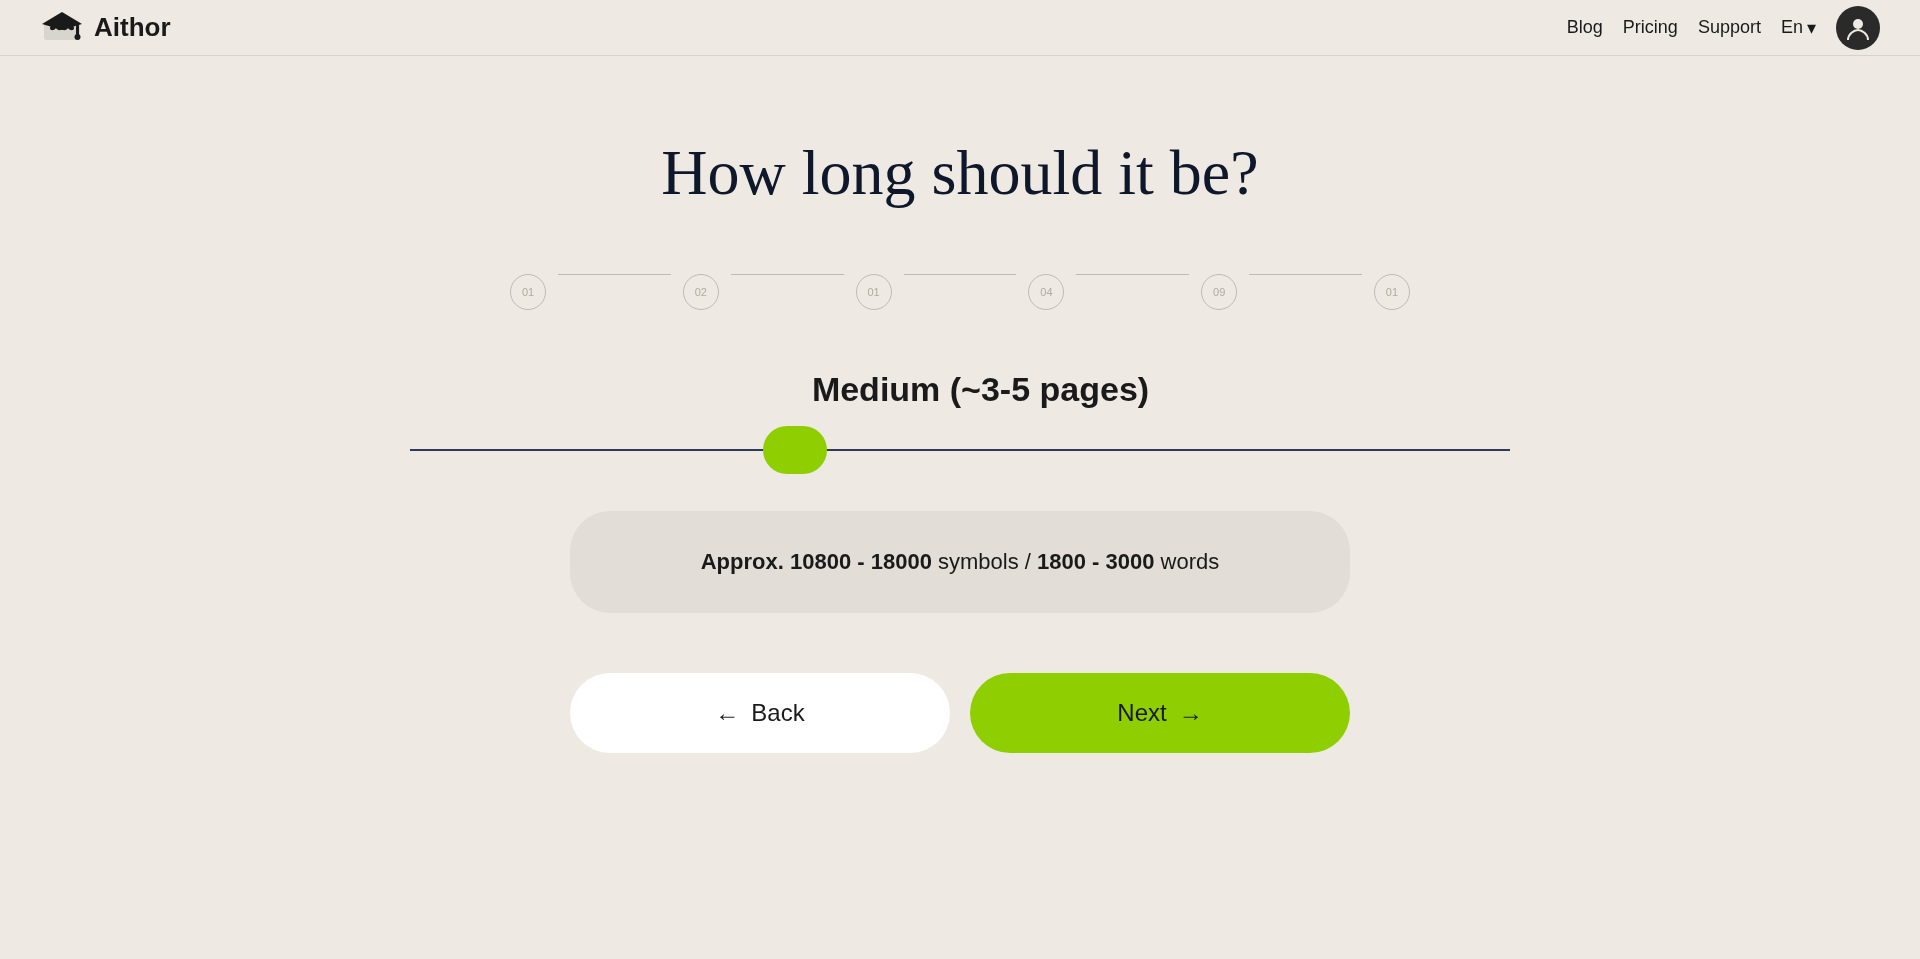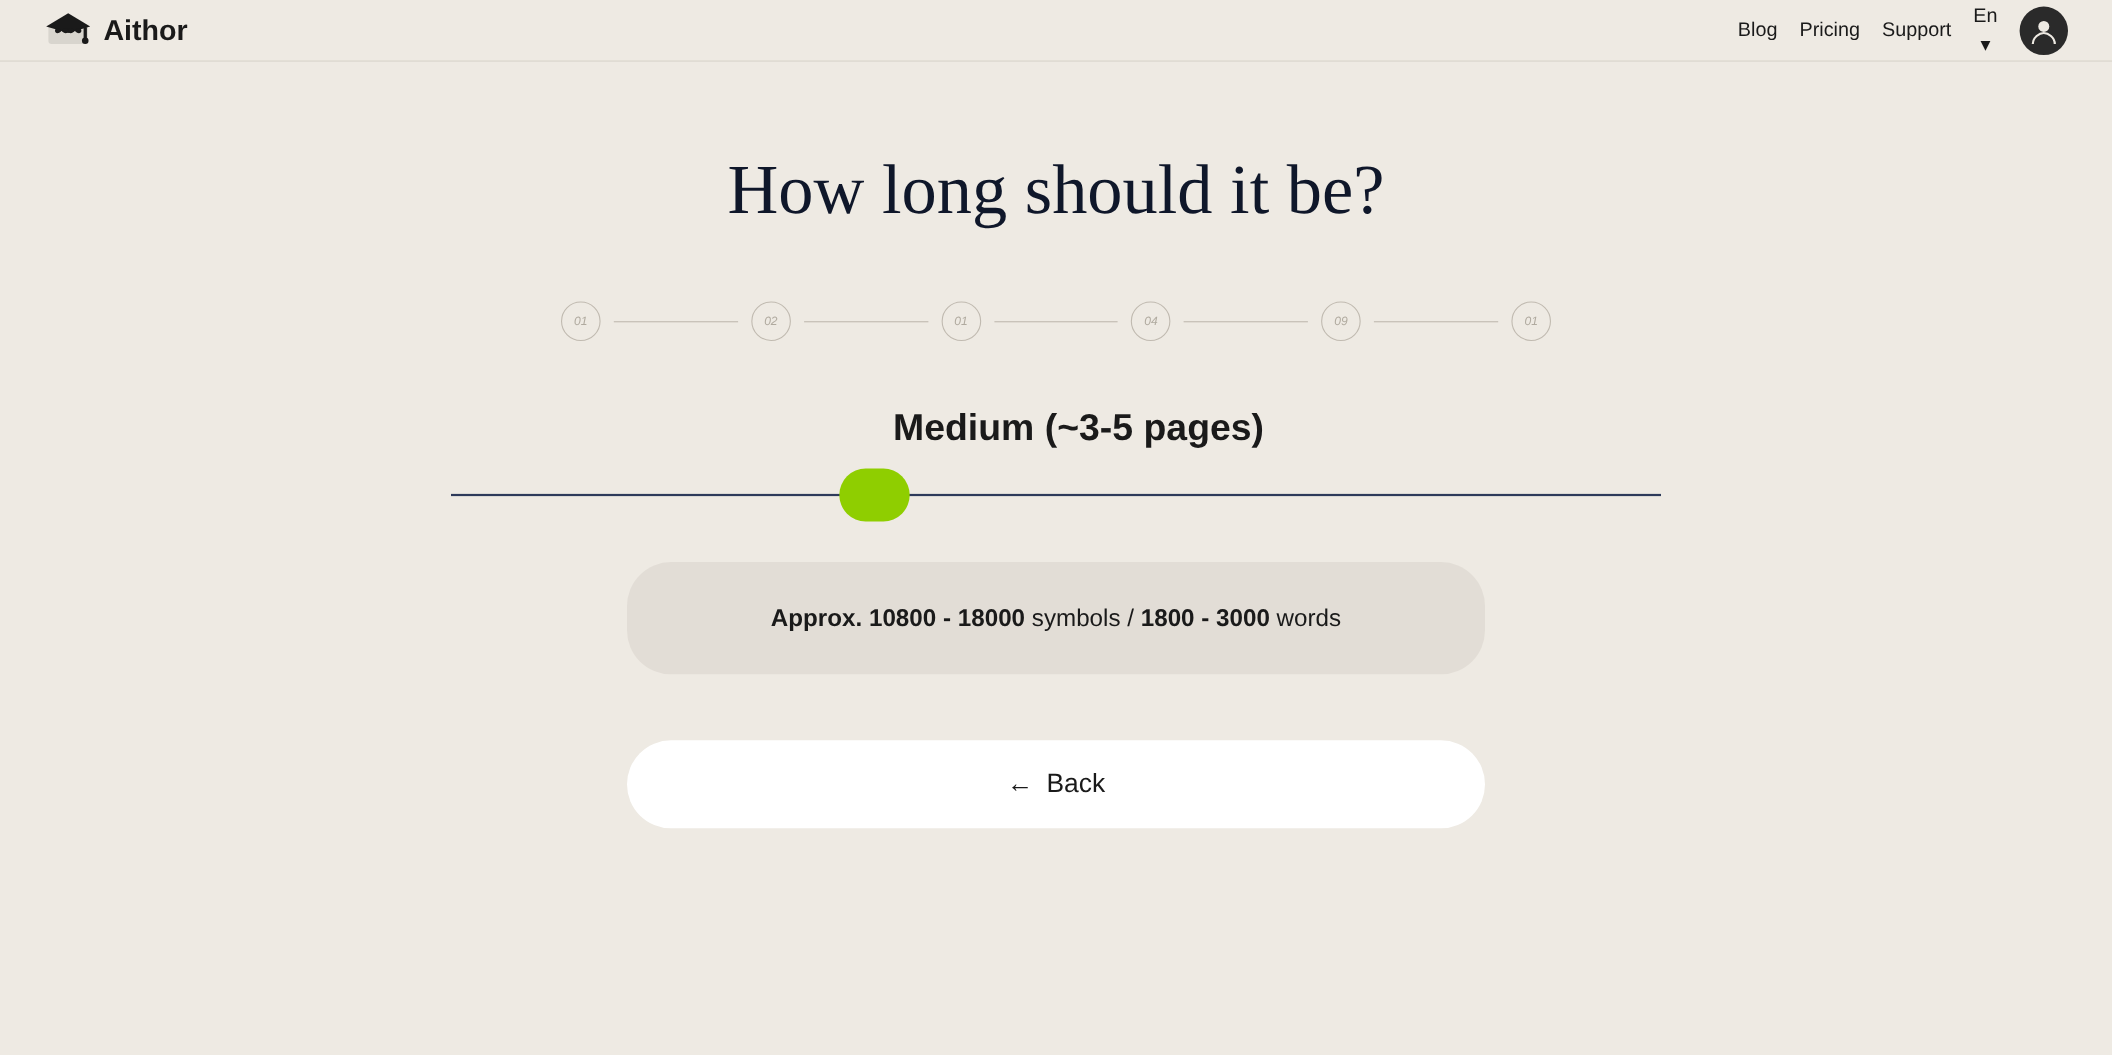--- a/index.html
+++ b/index.html
@@ -61,21 +61,20 @@
     }
 
     .nav-lang {
       display: flex;
       align-items: center;
       gap: 4px;
       font-family: Arial, sans-serif;
       font-size: 18px;
       color: #1a1a1a;
       cursor: pointer;
-      flex-direction: column;
     }
 
     .nav-avatar {
       width: 44px;
       height: 44px;
       border-radius: 50%;
       background-color: #2a2a2a;
       display: flex;
       align-items: center;
       justify-content: center;
@@ -96,26 +95,24 @@
       font-weight: 400;
       color: #0f172a;
       text-align: center;
       margin-bottom: 64px;
       font-family: Georgia, serif;
     }
 
     
     .stepper {
       display: flex;
-      align-items: center;
       justify-content: center;
       gap: 12px;
       margin-bottom: 60px;
       width: 900px;
-      font-style: italic;
     }
 
     .step-circle {
       width: 36px;
       height: 36px;
       border-radius: 50%;
       border: 1.5px solid #c0bab0;
       display: flex;
       align-items: center;
       justify-content: center;
@@ -307,15 +304,19 @@
 
   <div class="info-box">
     <p class="info-text"><strong>Approx. 10800 - 18000</strong> symbols / <strong>1800 - 3000</strong> words</p>
   </div>
 
   <div class="button-row">
     <button class="btn-back">
       <span>←</span>
       <span>Back</span>
     </button>
+    <button class="btn-next">
+      <span>Next</span>
+      <span>→</span>
+    </button>
   </div>
 
 </main>
 
 </body></html>

